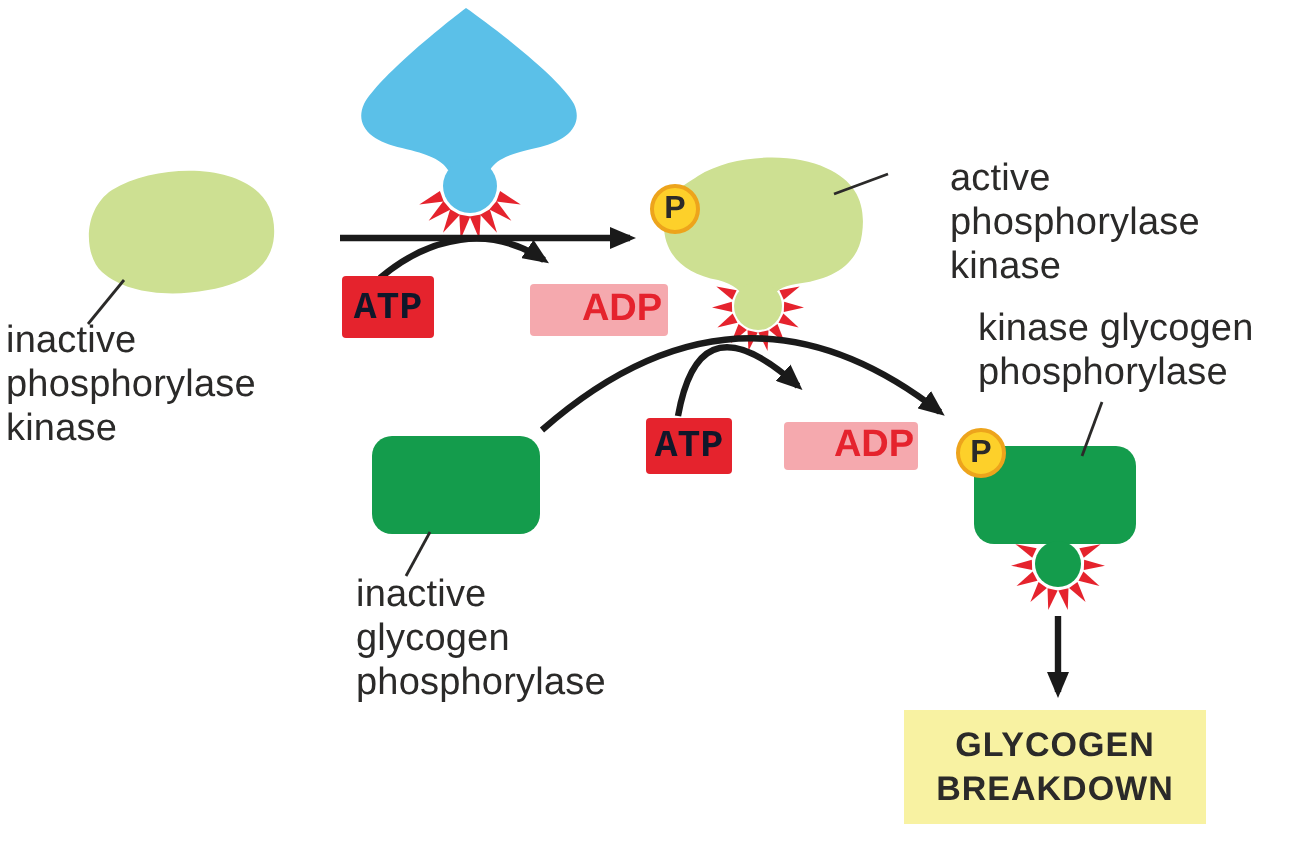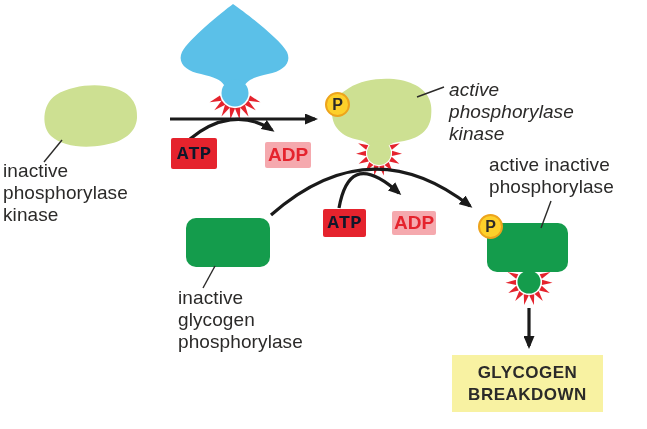--- a/index.html
+++ b/index.html
@@ -10,21 +10,21 @@
   #shapes{position:absolute;left:0;top:0;width:647px;height:429px;}
   .label{
     position:absolute;white-space:pre-line;font-size:19px;line-height:22px;
     color:#2b2a29;letter-spacing:0.1px;
   }
   .chip{
     position:absolute;display:flex;align-items:center;justify-content:center;
     font-weight:bold;font-size:19px;border-radius:2px;
   }
   .chip.atp{background:#e5232d;color:#0f172a;font-family:Liberation Mono, monospace;}
-  .chip.adp{background:#f5a9ae;color:#e5232d;}
+  .chip.adp{background:#f5a9ae;color:#e5232d;padding-left:23px;}
   .pbadge{
     position:absolute;width:25px;height:25px;box-sizing:border-box;border-radius:50%;
     background:#fdd02a;border:2px solid #eda41c;display:flex;align-items:center;
     justify-content:center;font-weight:bold;font-size:16px;color:#2b2a29;
   }
   .resultbox{
     position:absolute;left:452px;top:355px;width:151px;height:57px;background:#f8f2a2;
     display:flex;align-items:center;justify-content:center;text-align:center;
     font-size:17px;line-height:22px;font-weight:600;letter-spacing:0.5px;
     white-space:pre-line;color:#2b2a29;
@@ -116,25 +116,25 @@
       <path d="M339,208 C345,175 360,158 399,193" marker-end="url(#ah)"></path>
       <path d="M529,308 L529,346" marker-end="url(#ah)"></path>
     </g>
   </svg>
 
 
   <div class="label" style="left:3px;top:160px;">inactive
 phosphorylase
 kinase</div>
 
-  <div class="label" style="left:449px;top:79px;font-style:italic;">active
+  <div class="label" style="left:475px;top:79px;">active
 phosphorylase
 kinase</div>
 
-  <div class="label" style="left:489px;top:154px;">active inactive
+  <div class="label" style="left:489px;top:154px;">kinase glycogen
 phosphorylase</div>
 
   <div class="label" style="left:178px;top:287px;">inactive
 glycogen
 phosphorylase</div>
 
   <div class="chip atp" style="left:171px;top:138px;width:46px;height:31px;">ATP</div>
   <div class="chip adp" style="left:265px;top:142px;width:46px;height:26px;">ADP</div>
   <div class="chip atp" style="left:323px;top:209px;width:43px;height:28px;">ATP</div>
   <div class="chip adp" style="left:392px;top:211px;width:44px;height:24px;">ADP</div>

